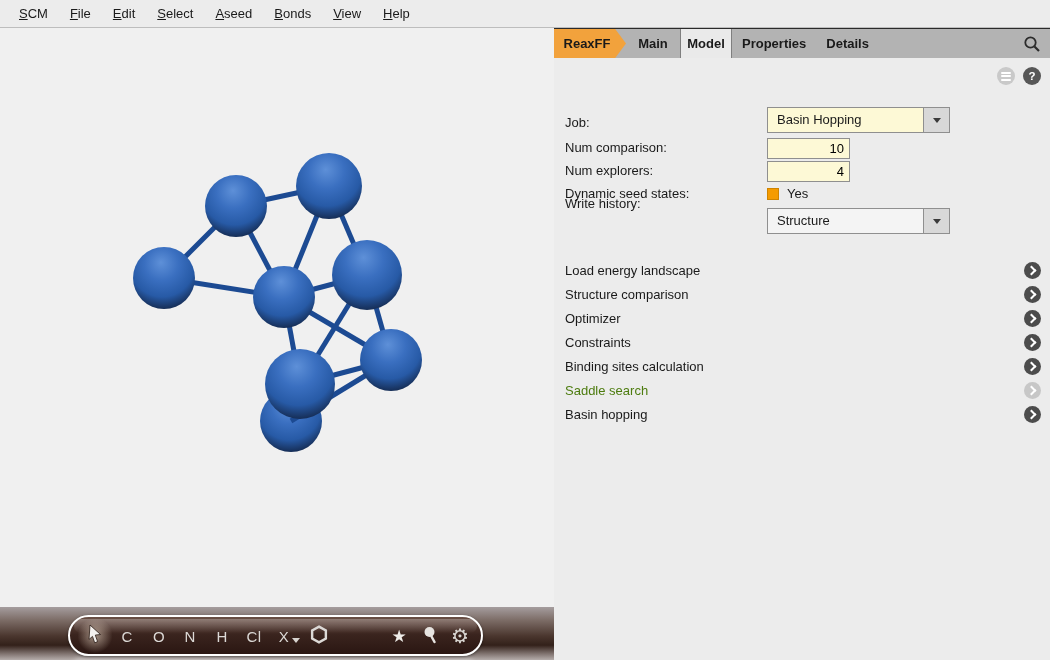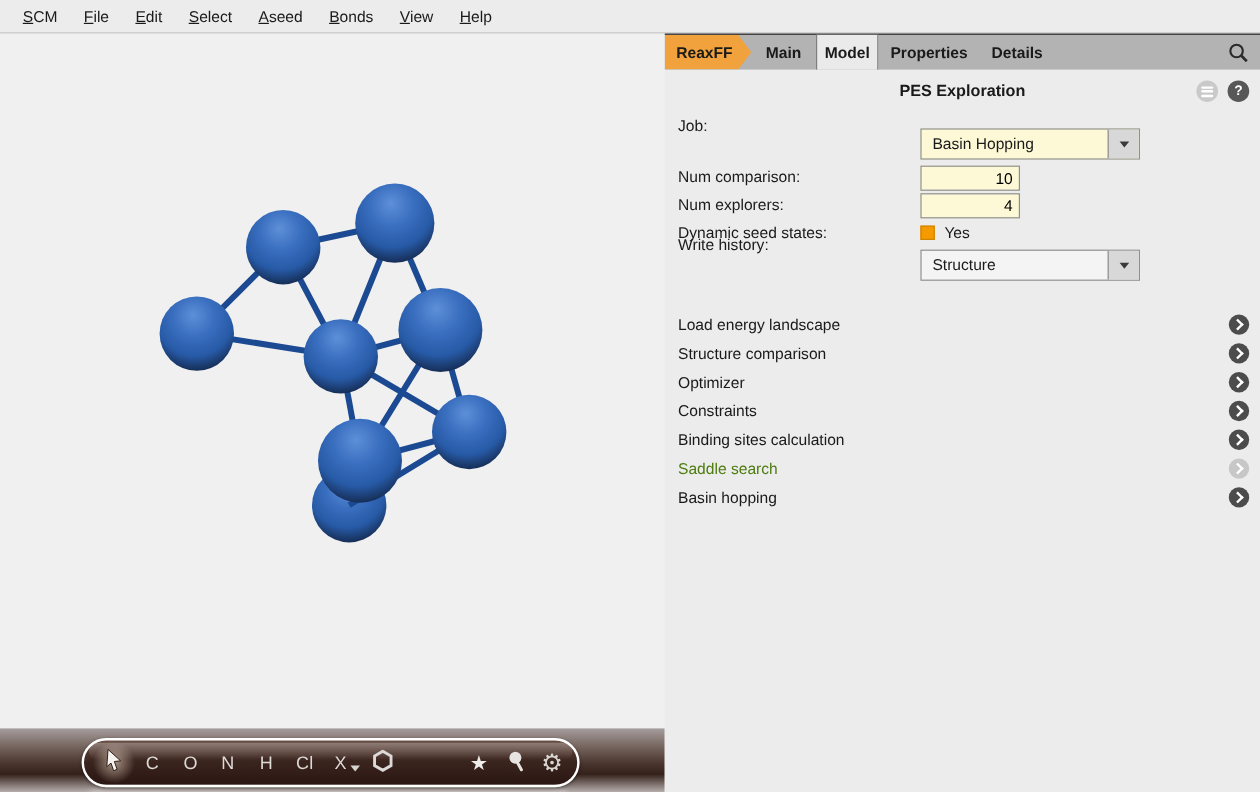--- a/index.html
+++ b/index.html
@@ -167,29 +167,28 @@
       <div class="tab-spacer"></div>
       <div class="tab-search">
         <svg width="18" height="18" viewBox="0 0 18 18">
           <circle cx="7.5" cy="7.5" r="5.2" fill="none" stroke="#2b2b2b" stroke-width="1.8"></circle>
           <line x1="11.5" y1="11.5" x2="16" y2="16" stroke="#2b2b2b" stroke-width="2.2"></line>
         </svg>
       </div>
     </div>
 
     <div class="content">
-      <div class="panel-title">PES Exploration</div>
       <div class="circle-btn btn-menu">
         <span></span>
           <span></span>
           <span></span>
       </div>
       <div class="circle-btn btn-help">?</div>
 
-      <div class="f-label" style="top:39px">Job:</div>
+      <div class="f-label" style="top:57px">Job:</div>
       <div class="field dropdown" style="top:49px">
         <span class="val">Basin Hopping</span>
         <span class="dd-btn">
             <span class="dd-tri"></span>
           </span>
       </div>
 
       <div class="f-label" style="top:82px">Num comparison:</div>
       <input class="num" style="top: 80px; text-align: right;" value="10">
 

